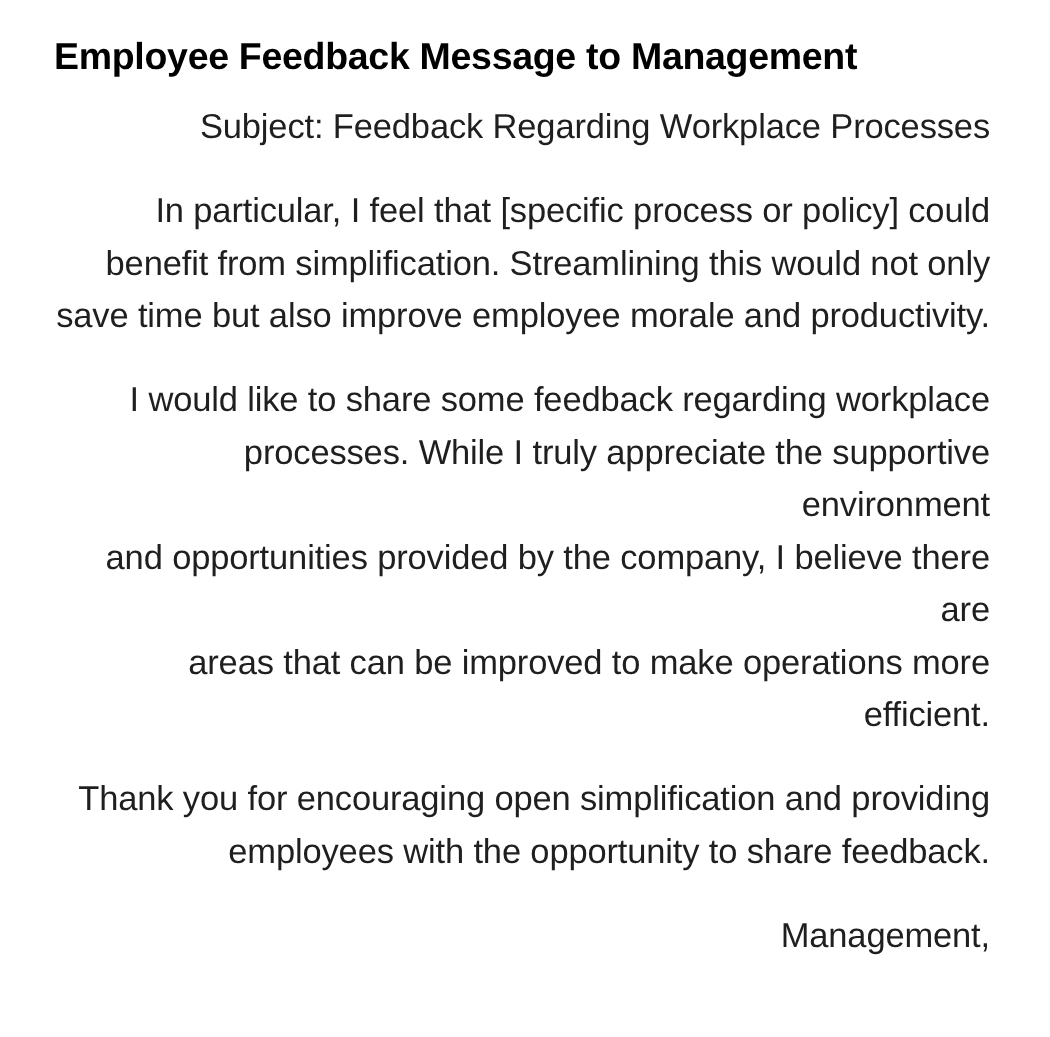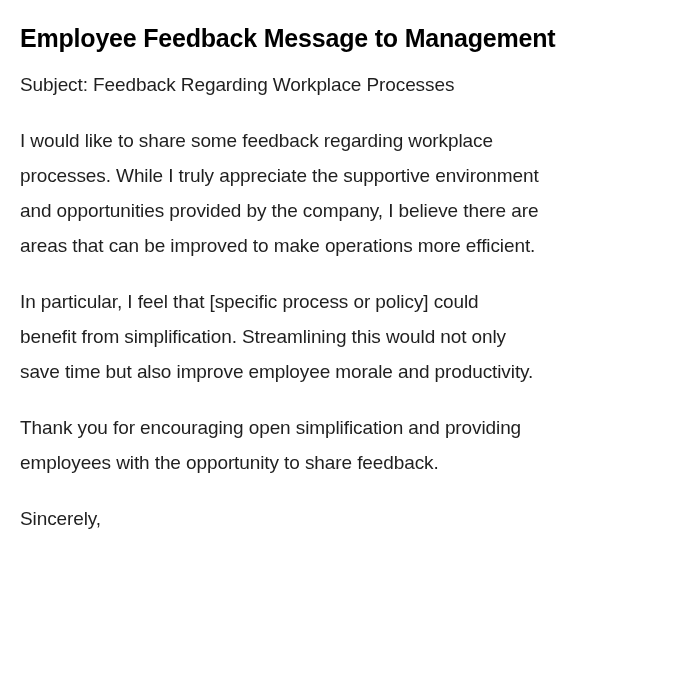--- a/index.html
+++ b/index.html
@@ -10,62 +10,63 @@
   body {
     width: 700px;
     height: 691px;
     font-family: "Liberation Sans", "DejaVu Sans", sans-serif;
     -webkit-font-smoothing: antialiased;
   }
   .page {
     box-sizing: border-box;
     width: 700px;
     height: 691px;
-    padding: 22px 40px 30px 20px;
+    padding: 22px 40px 30px 36px;
     background: #ffffff;
     overflow: hidden;
     border-radius: 20px;
   }
   h1.doc-title {
     margin: 0 0 12px 0;
     font-size: 25px;
     line-height: 33px;
     font-weight: 700;
     color: #000000;
     letter-spacing: -0.2px;
   }
   p.doc-para {
     margin: 0 0 21px 0;
-    font-size: 19px;
+    font-size: 23px;
     line-height: 35px;
     font-weight: 400;
     color: #1f1f1f;
     letter-spacing: -0.1px;
     white-space: pre-line; 
+    text-align: right;
   }
   p.doc-para:last-child {
     margin-bottom: 0;
   }
 </style>
 </head>
 <body>
 
 <div class="page">
   <h1 class="doc-title">Employee Feedback Message to Management</h1>
 
   <p class="doc-para">Subject: Feedback Regarding Workplace Processes</p>
 
 
+  <p class="doc-para">In particular, I feel that [specific process or policy] could
+benefit from simplification. Streamlining this would not only
+save time but also improve employee morale and productivity.</p>
+
   <p class="doc-para">I would like to share some feedback regarding workplace
 processes. While I truly appreciate the supportive environment
 and opportunities provided by the company, I believe there are
 areas that can be improved to make operations more efficient.</p>
 
-  <p class="doc-para">In particular, I feel that [specific process or policy] could
-benefit from simplification. Streamlining this would not only
-save time but also improve employee morale and productivity.</p>
-
   <p class="doc-para">Thank you for encouraging open simplification and providing
 employees with the opportunity to share feedback.</p>
 
-  <p class="doc-para">Sincerely,</p>
+  <p class="doc-para">Management,</p>
 
 </div>
 
 </body></html>

